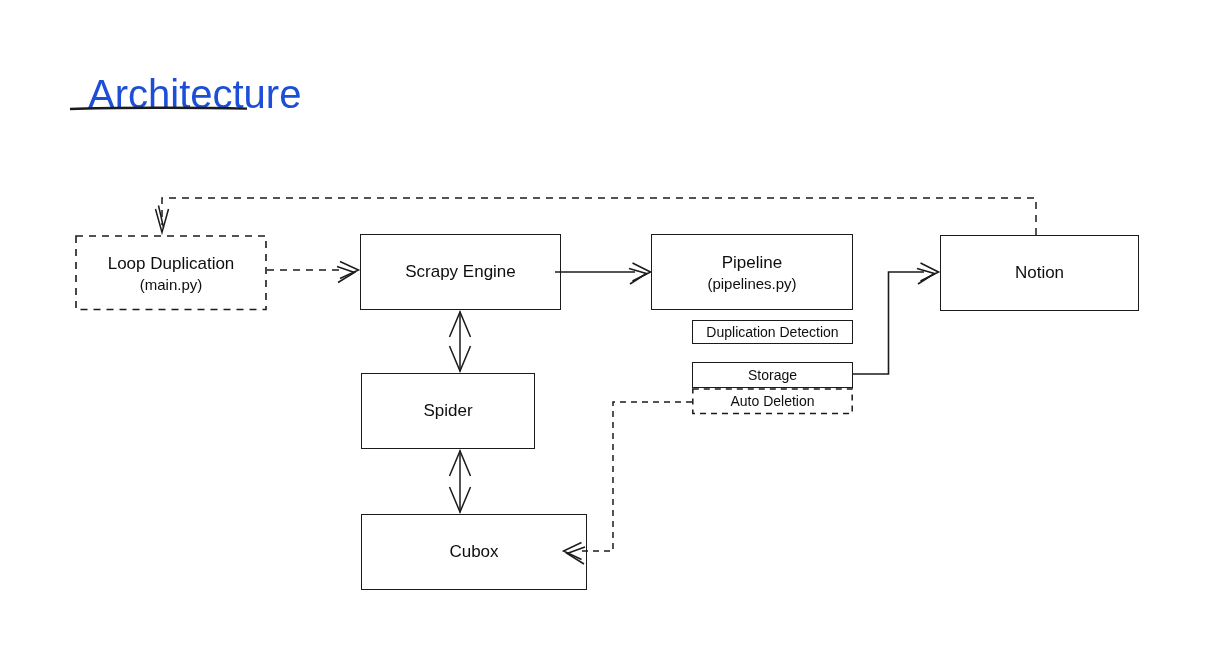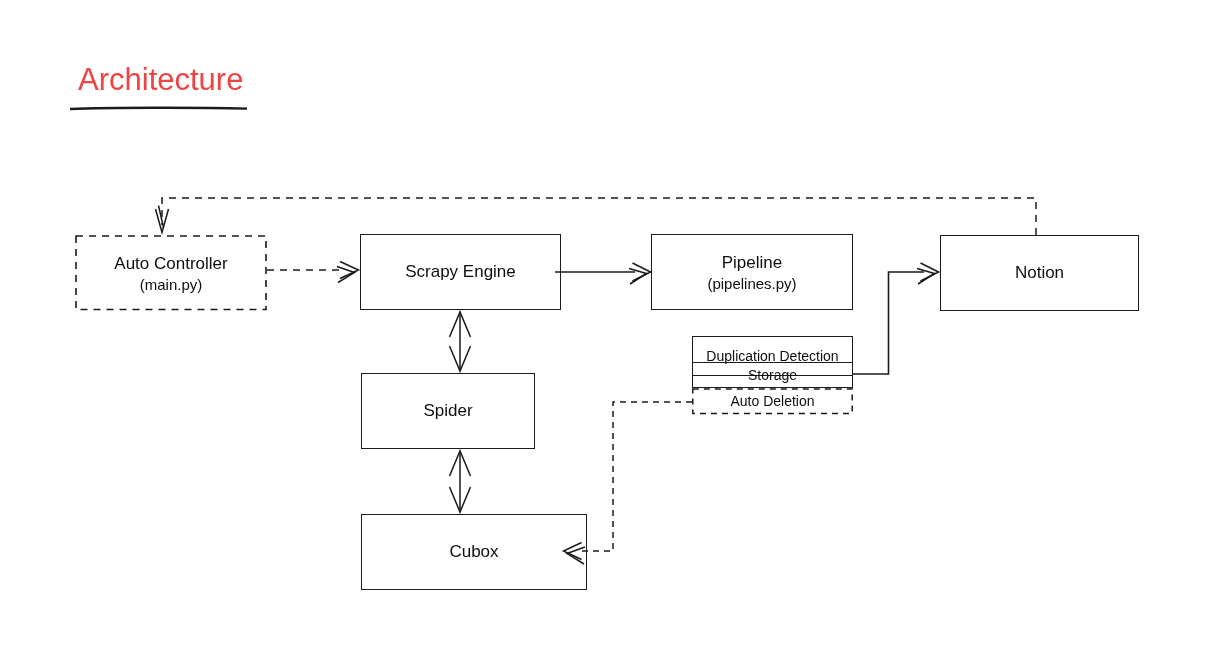--- a/index.html
+++ b/index.html
@@ -1,22 +1,22 @@
 <!DOCTYPE html>
 <html><head>
 <meta charset="utf-8">
 <style>
   html,body{margin:0;padding:0;background:#ffffff;}
   .canvas{
     position:relative;width:1219px;height:667px;background:#ffffff;
     font-family:"Liberation Sans",sans-serif;color:#0e0e0e;overflow:hidden;
   }
   .title{
-    position:absolute;left:74px;top:58px;margin:4px;
-    font-size:31px;font-weight:400;color:#ef4444;white-space:nowrap;
+    position:absolute;left:74px;top:58px;margin:14px;
+    font-size:40px;font-weight:400;color:#1d4ed8;white-space:nowrap;
   }
   .overlay{position:absolute;left:0;top:0;width:1219px;height:667px;pointer-events:none;}
   .node{
     position:absolute;box-sizing:border-box;
     display:flex;flex-direction:column;align-items:center;justify-content:center;
     text-align:center;background:transparent;
   }
   .node.solid{border:1.6px solid #1b1b1b;}
   .node .label{font-size:17px;line-height:1.4;white-space:nowrap;}
   .node .sublabel{font-size:15px;line-height:1.25;white-space:nowrap;}
@@ -74,35 +74,35 @@
     </g>
 
     <g stroke-width="1.5">
       <path d="M692 402 H613 V551 H582" stroke-dasharray="6 5"></path>
       <path d="M581.5 542.5 L563.5 551 L581.5 559.5"></path>
       <path d="M585 547 L567 553.5 L584 564"></path>
     </g>
   </svg>
 
   <div class="node" style="left:75px;top:235px;width:192px;height:76px">
-    <div class="label">Auto Controller</div>
+    <div class="label">Loop Duplication</div>
     <div class="sublabel">(main.py)</div>
   </div>
 
   <div class="node solid" style="left:651px;top:234px;width:202px;height:76px">
     <div class="label">Pipeline</div>
     <div class="sublabel">(pipelines.py)</div>
   </div>
 
   <div class="node solid" style="left:360px;top:234px;width:201px;height:76px">
     <div class="label">Scrapy Engine</div>
   </div>
 
 
-  <div class="node solid row" style="left:692px;top:336px;width:161px;height:40px">
+  <div class="node solid row" style="left:692px;top:320px;width:161px;height:24px">
     <div class="label">Duplication Detection</div>
   </div>
 
   <div class="node solid row" style="left:692px;top:362px;width:161px;height:26px">
     <div class="label">Storage</div>
   </div>
 
   <div class="node solid" style="left:940px;top:235px;width:199px;height:76px">
     <div class="label">Notion</div>
   </div>

